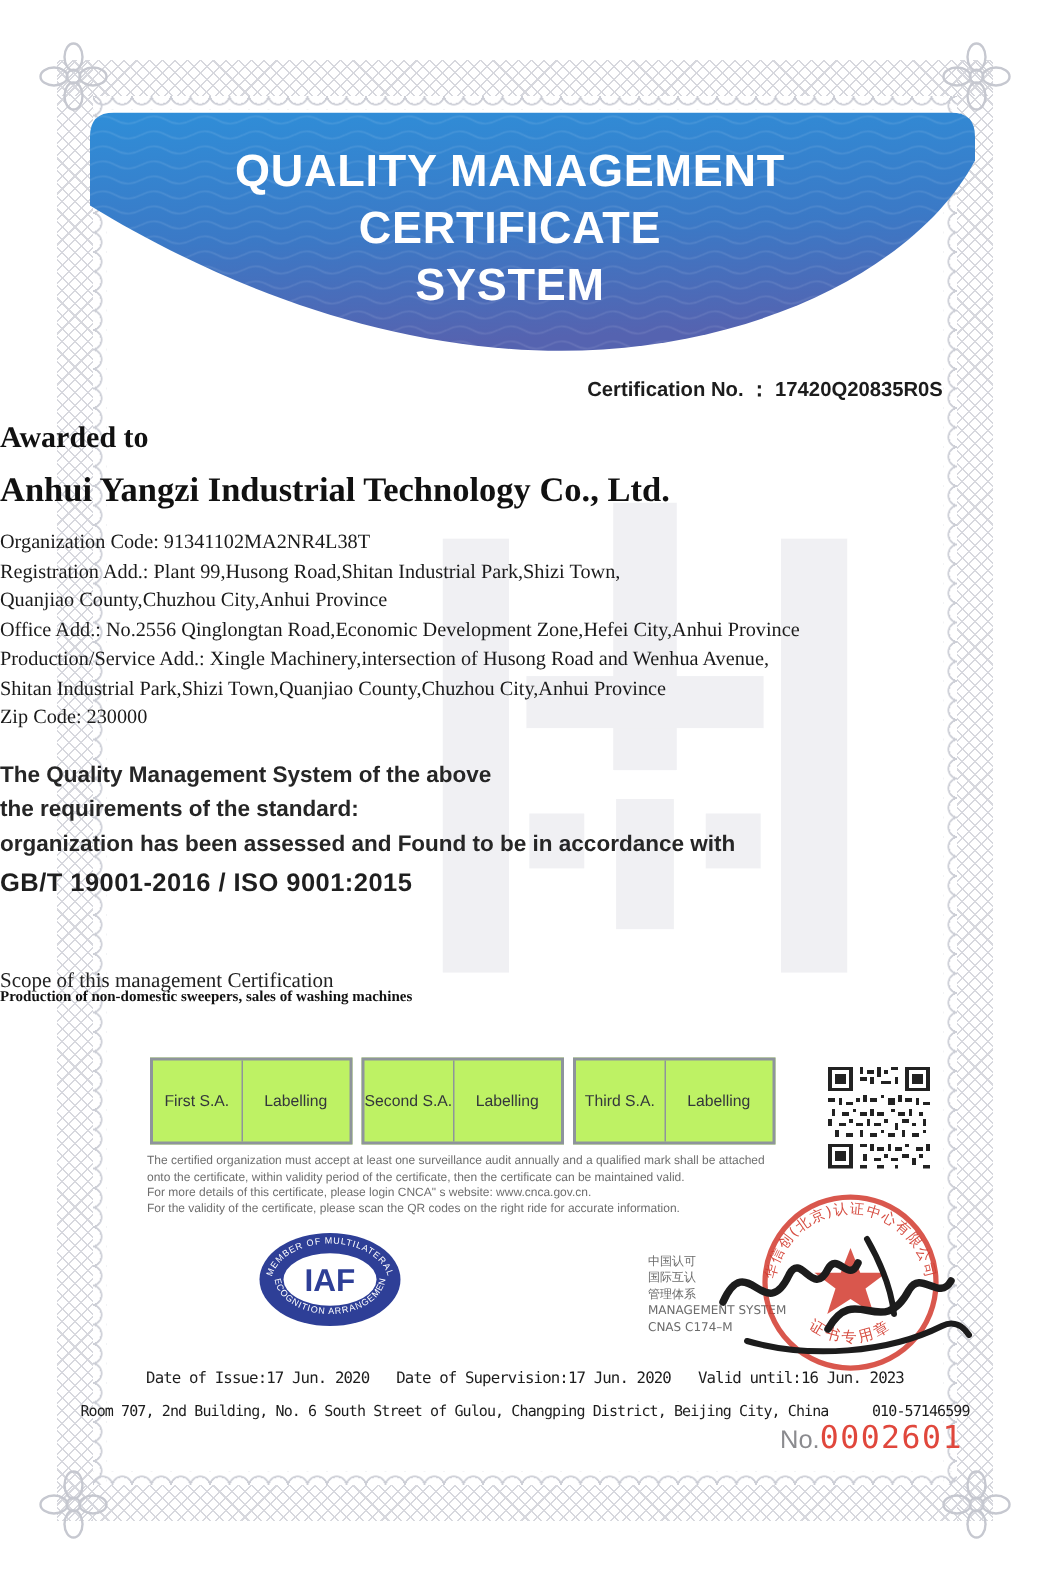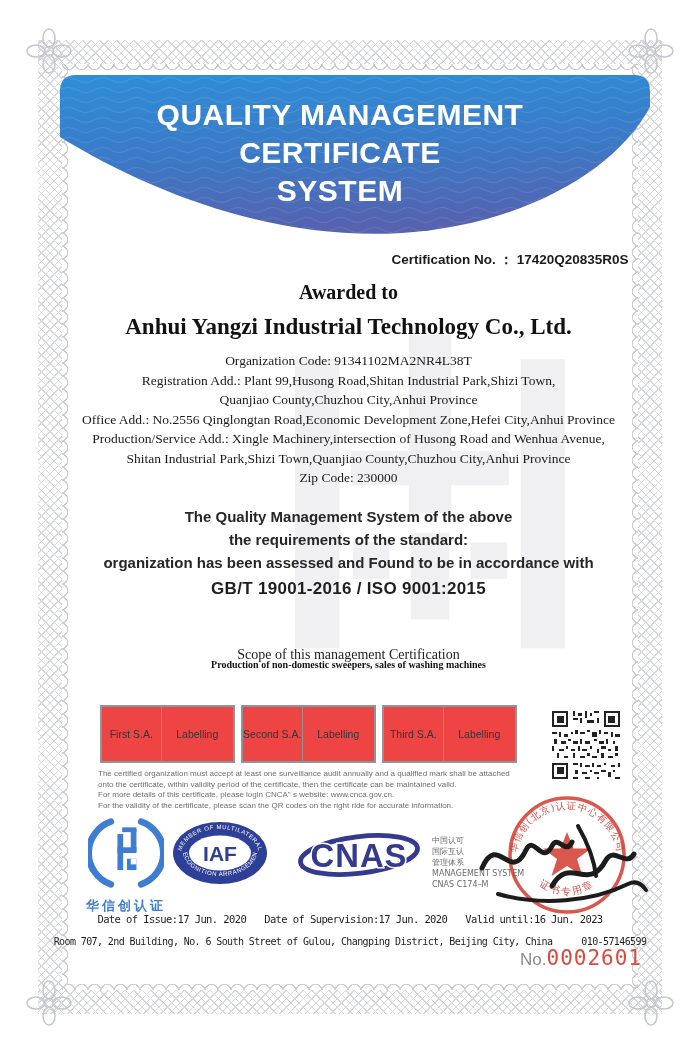--- a/index.html
+++ b/index.html
@@ -31,34 +31,34 @@
   
   .watermark{position:absolute;left:295px;top:335px;width:270px;height:330px;z-index:2;opacity:.55;}
 
   
   .banner{position:absolute;left:60px;top:75px;width:590px;height:170px;z-index:3;}
   .banner svg{position:absolute;left:0;top:0;width:100%;height:100%;}
   .banner-title{position:absolute;left:0;top:21px;width:560px;text-align:center;color:#ffffff;
     font-family:"Liberation Sans",sans-serif;font-weight:bold;font-size:30px;line-height:38px;letter-spacing:.5px;}
 
   
-  .abs{position:absolute;left:0;width:697px;text-align:center;z-index:4;}
+  .abs{position:absolute;left:0;width:697px;z-index:4;}
   .cert-no{top:251px;left:360px;width:300px;text-align:center;font-family:"Liberation Sans",sans-serif;
     font-weight:bold;font-size:13.5px;color:#1c1c1c;}
   .awarded{top:281px;font-family:"Liberation Serif",serif;font-weight:bold;font-size:20px;color:#111;}
   .company{top:314px;font-family:"Liberation Serif",serif;font-weight:bold;font-size:23px;color:#111;}
   .details{top:351px;font-family:"Liberation Serif",serif;font-size:13.5px;line-height:19.5px;color:#1a1a1a;}
   .statement{top:505px;font-family:"Liberation Sans",sans-serif;font-weight:bold;font-size:15px;line-height:23px;color:#262626;}
   .standard{top:579px;font-family:"Liberation Sans",sans-serif;font-weight:bold;font-size:17px;letter-spacing:.3px;color:#1f1f1f;}
   .scope-label{top:647px;font-family:"Liberation Serif",serif;font-size:14px;color:#222;}
   .scope-value{top:659px;font-family:"Liberation Serif",serif;font-weight:bold;font-size:10px;color:#111;}
 
   
   .audit{position:absolute;left:100px;top:705px;display:flex;gap:6px;z-index:4;}
-  .audit-box{width:131px;height:54px;border:2px solid #8e949c;display:flex;background:#ef4444;}
+  .audit-box{width:131px;height:54px;border:2px solid #8e949c;display:flex;background:#bef264;}
   .audit-cell{display:flex;align-items:center;justify-content:center;font-family:"Liberation Sans",sans-serif;
     font-size:10.5px;color:#33363b;}
   .audit-cell.stage{width:45%;border-right:1.5px solid #8e949c;}
   .audit-cell.lab{width:55%;}
   .qr{position:absolute;left:552px;top:711px;width:68px;height:68px;z-index:4;}
 
   
   .fine{position:absolute;left:98px;top:769px;width:470px;text-align:left;font-family:"Liberation Sans",sans-serif;
     font-size:8px;line-height:10.5px;color:#6e6e6e;z-index:4;}
 
@@ -231,60 +231,39 @@
     </svg>
   </div>
 
   <div class="fine">
     <div>The certified organization must accept at least one surveillance audit annually and a qualified mark shall be attached</div>
     <div>onto the certificate, within validity period of the certificate, then the certificate can be maintained valid.</div>
     <div>For more details of this certificate, please login CNCA" s website: www.cnca.gov.cn.</div>
     <div>For the validity of the certificate, please scan the QR codes on the right ride for accurate information.</div>
   </div>
 
-  <div class="hxc">
-    <svg viewBox="0 0 80 80" width="76" height="76">
-      <path d="M 24,7 A 35,35 0 0 0 24,73" fill="none" stroke="#3d7ed2" stroke-width="7" stroke-linecap="round"></path>
-      <path d="M 56,7 A 35,35 0 0 1 56,73" fill="none" stroke="#3d7ed2" stroke-width="7" stroke-linecap="round"></path>
-      <g fill="#3d7ed2">
-        <rect x="31" y="20" width="6" height="38"></rect>
-        <rect x="45" y="15" width="6" height="24"></rect>
-        <rect x="31" y="34" width="20" height="6"></rect>
-        <rect x="36" y="13" width="15" height="5"></rect>
-        <rect x="41" y="46" width="10" height="12"></rect>
-        <rect x="45" y="46" width="6" height="6" fill="#fff"></rect>
-      </g>
-    </svg>
-    <div class="hxc-caption">华信创认证</div>
-  </div>
 
   <div class="iaf">
     <svg viewBox="0 0 96 64" width="96" height="64">
       <defs>
         <path id="iafTop" d="M 9,34 A 39,26 0 0 1 87,34"></path>
         <path id="iafBot" d="M 11,30 A 37,25 0 0 0 85,30"></path>
       </defs>
       <ellipse cx="48" cy="32" rx="47" ry="31" fill="#2e3f97"></ellipse>
       <ellipse cx="48" cy="32" rx="31" ry="17.5" fill="#ffffff"></ellipse>
       <text font-family="Liberation Sans, sans-serif" font-weight="bold" font-size="21" fill="#2e3f97" x="48" y="39.5" text-anchor="middle">IAF</text>
       <text font-family="Liberation Sans, sans-serif" font-size="6" fill="#ffffff" letter-spacing="0.6">
         <textPath href="#iafTop" startOffset="50%" text-anchor="middle">MEMBER OF MULTILATERAL</textPath>
       </text>
       <text font-family="Liberation Sans, sans-serif" font-size="6" fill="#ffffff" letter-spacing="0.6">
         <textPath href="#iafBot" startOffset="50%" text-anchor="middle">RECOGNITION ARRANGEMENT</textPath>
       </text>
     </svg>
   </div>
 
-  <div class="cnas">
-    <svg viewBox="0 0 130 58" width="126" height="56">
-      <ellipse cx="65" cy="29" rx="61" ry="19" fill="none" stroke="#343a8d" stroke-width="5" transform="rotate(-7 65 29)"></ellipse>
-      <text x="65" y="41" text-anchor="middle" font-family="Liberation Sans, sans-serif" font-weight="bold" font-size="34" fill="#343a8d" letter-spacing="1" style="paint-order:stroke;stroke:#ffffff;stroke-width:3px;">CNAS</text>
-    </svg>
-  </div>
 
   <div class="accred">
     <div>中国认可</div>
     <div>国际互认</div>
     <div>管理体系</div>
     <div>MANAGEMENT SYSTEM</div>
     <div>CNAS C174–M</div>
   </div>
 
   <div class="stamp">

